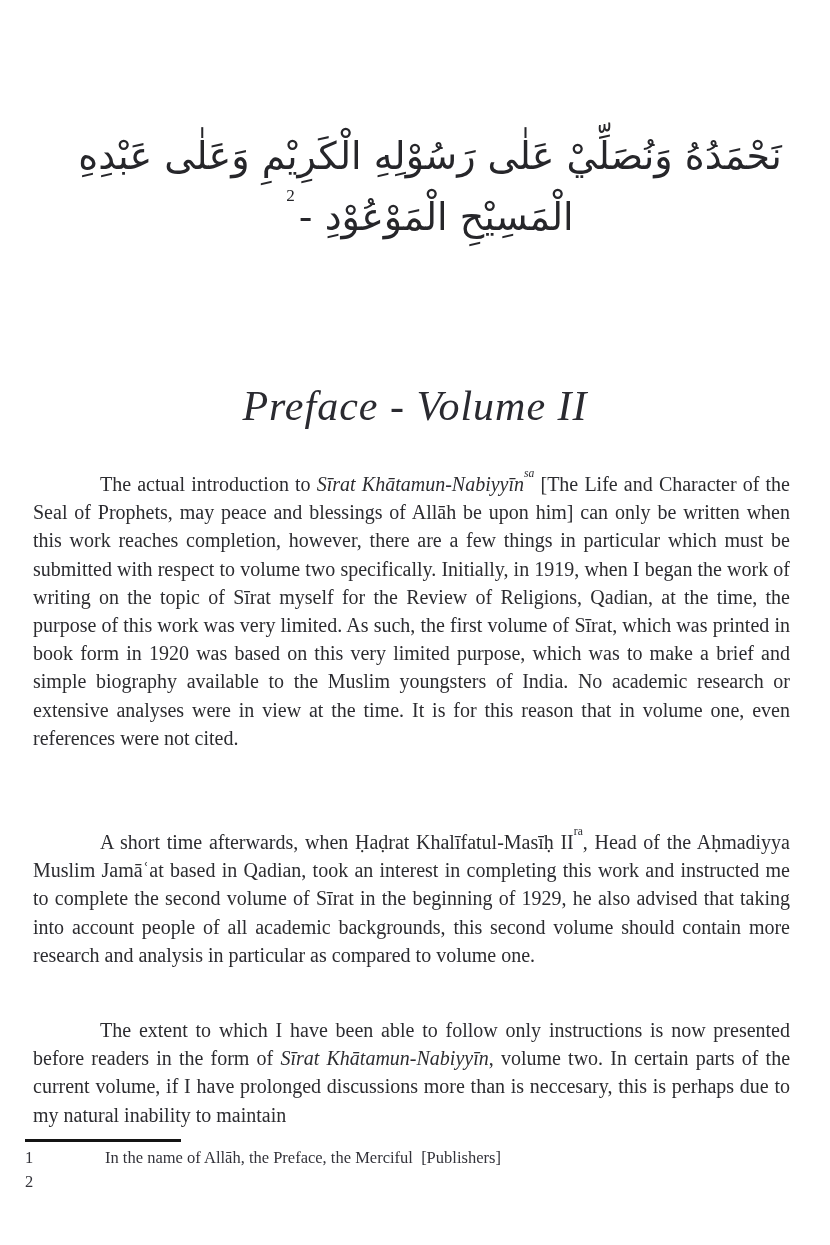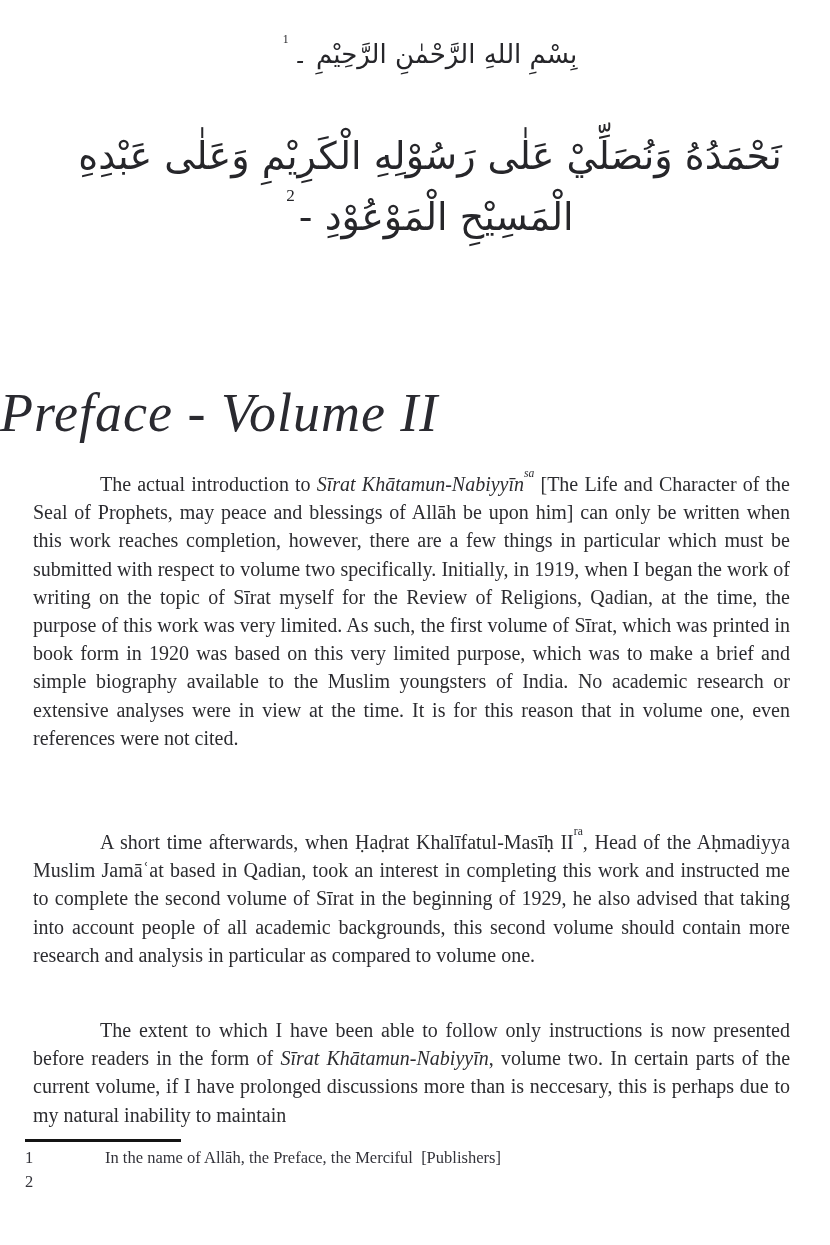--- a/index.html
+++ b/index.html
@@ -33,23 +33,24 @@
     font-family: "Liberation Serif", serif;
     margin-right: 4px;
   }
 
   
   .page-title {
     position: absolute;
     top: 382px;
     left: 0; right: 0;
     margin: 0;
+    text-align: center;
     font-style: italic;
     font-weight: 400;
-    font-size: 54px;
+    font-size: 42px;
     letter-spacing: 1px;
     color: #2a2a30;
     font-family: "Liberation Serif", "DejaVu Serif", serif;
   }
 
   
   .body-paragraph {
     position: absolute;
     left: 33px;
     width: 757px;
@@ -95,21 +96,20 @@
   .footnote-text {
     flex: 1 1 auto;
     white-space: pre-wrap;
   }
 </style>
 </head>
 <body>
 
 <div class="page">
 
-  <div class="arabic-line arabic-line-1"><span>بِسْمِ اللهِ الرَّحْمٰنِ الرَّحِيْمِ ۔</span><sup>1</sup></div>
 
   <div class="arabic-line arabic-line-2"><span>نَحْمَدُهُ وَنُصَلِّيْ عَلٰى رَسُوْلِهِ الْكَرِيْمِ وَعَلٰى عَبْدِهِ الْمَسِيْحِ الْمَوْعُوْدِ -</span><sup>2</sup></div>
 
   <h1 class="page-title">Preface - Volume II</h1>
 
   <p class="body-paragraph p1"><span>The actual introduction to </span><span class="it">Sīrat Khātamun-Nabiyyīn</span><sup class="it">sa</sup><span> [The Life and Character of the Seal of Prophets, may peace and blessings of Allāh be upon him] can only be written when this work reaches completion, however, there are a few things in particular which must be submitted with respect to volume two specifically.  Initially, in 1919, when I began the work of writing on the topic of Sīrat myself for the Review of Religions, Qadian, at the time, the purpose of this work was very limited. As such, the first volume of Sīrat, which was printed in book form in 1920 was based on this very limited purpose, which was to make a brief and simple biography available to the Muslim youngsters of India.  No academic research or extensive analyses were in view at the time. It is for this reason that in volume one, even references were not cited.</span></p>
   <p class="body-paragraph p2"><span>A short time afterwards, when Ḥaḍrat Khalīfatul-Masīḥ II</span><sup>ra</sup><span>, Head of the Aḥmadiyya Muslim Jamāʿat based in Qadian, took an interest in completing this work and instructed me to complete the second volume of Sīrat in the beginning of 1929, he also advised that taking into account people of all academic backgrounds, this second volume should contain more research and analysis in particular as compared to volume one.</span></p>
   <p class="body-paragraph p3"><span>The extent to which I have been able to follow only instructions is now presented before readers in the form of </span><span class="it">Sīrat Khātamun-Nabiyyīn</span><span>, volume two.  In certain parts of the current volume, if I have prolonged discussions more than is neccesary, this is perhaps due to my natural inability to maintain</span></p>
 
   <div class="footnote-rule"></div>

